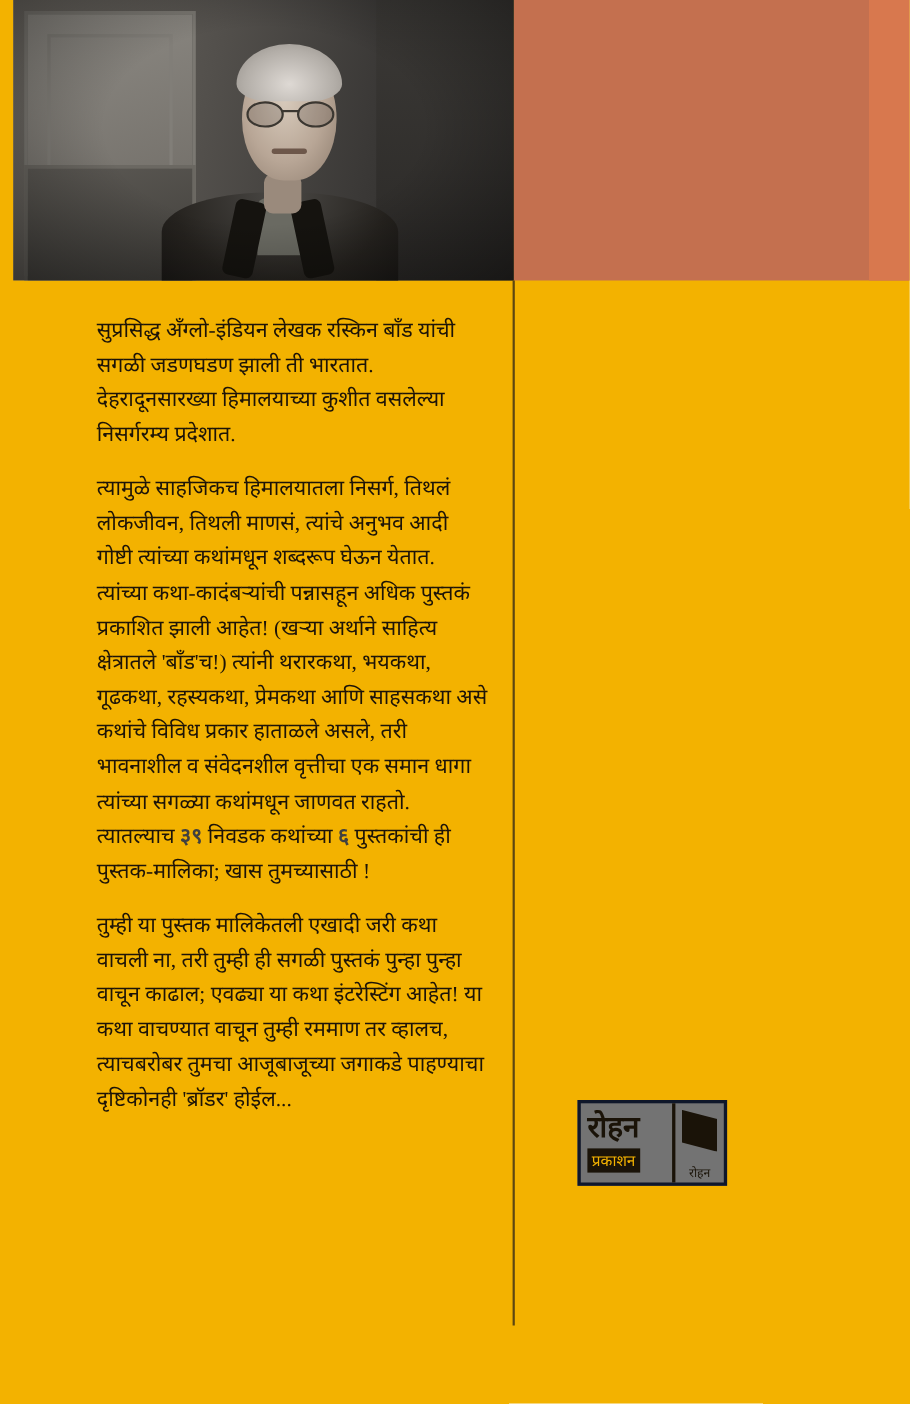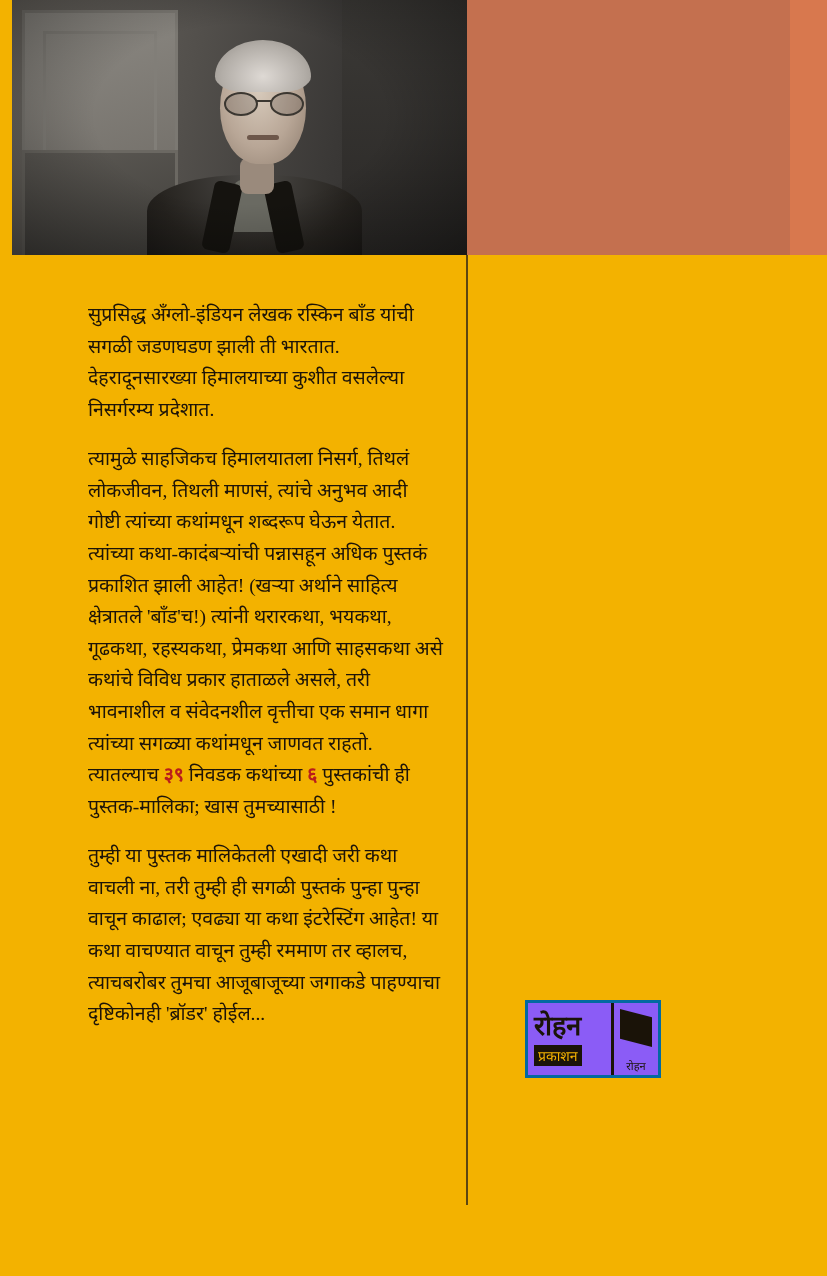--- a/index.html
+++ b/index.html
@@ -165,36 +165,36 @@
   .blurb {
     position: absolute;
     left: 88px; top: 282px;
     width: 355px;
     color: #1d1408;
     font-family: "Liberation Serif", "DejaVu Serif", serif;
     font-size: 19.5px;
     line-height: 1.62;
   }
   .blurb p {
-    margin: 17px 0 0 0;
+    margin: 3px 0 0 0;
   }
   .blurb p.gap {
     margin-top: 18px;
   }
   .num {
-    color: #b91c1c;
+    color: #404040;
     font-weight: bold;
   }
   
   .logo {
     position: absolute;
     left: 525px; top: 1000px;
     width: 130px; height: 72px;
-    border: 3px solid #0369a1;
-    background: #8b5cf6;
+    border: 3px solid #0f172a;
+    background: #737373;
     display: flex;
     align-items: stretch;
   }
   .logo .left {
     flex: 1 1 auto;
     display: flex;
     flex-direction: column;
     justify-content: center;
     padding-left: 6px;
   }

